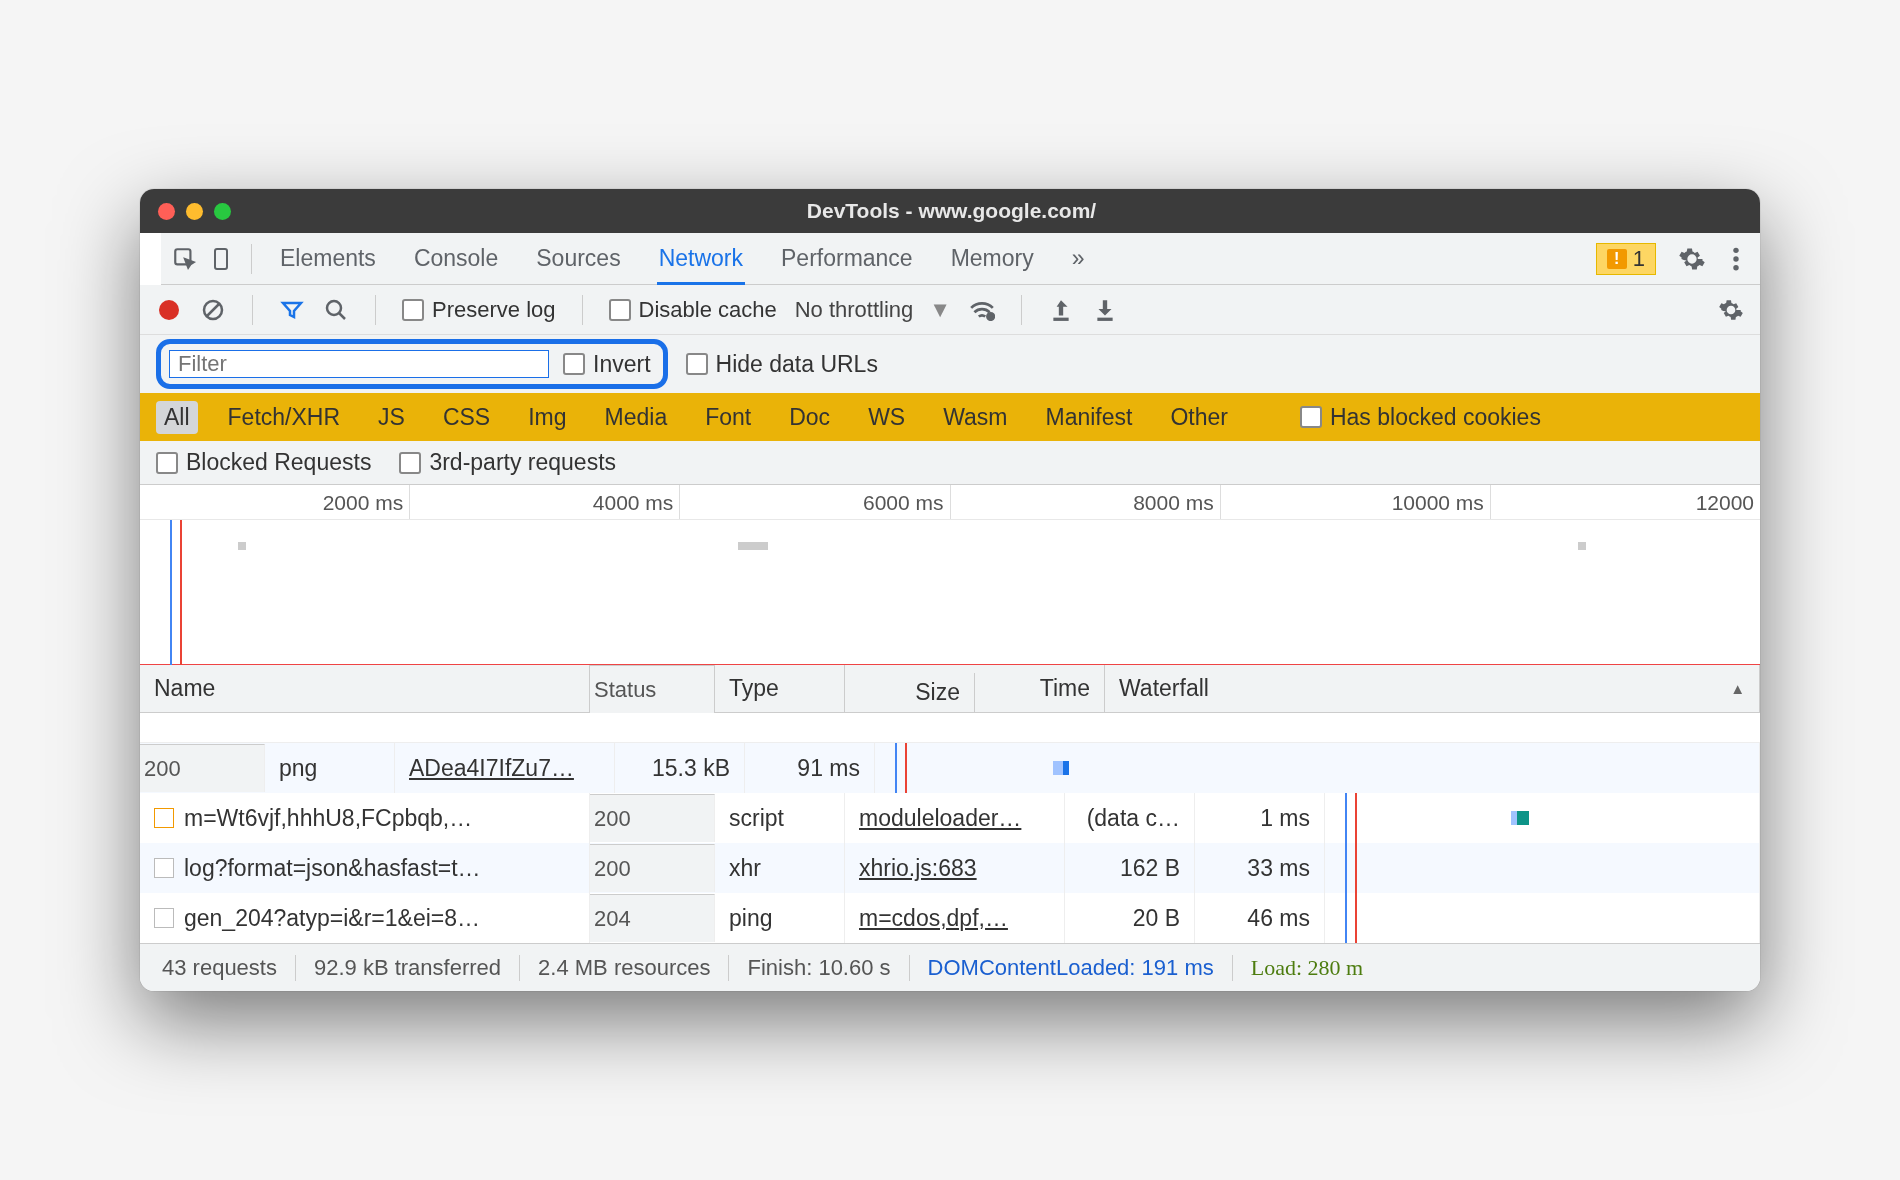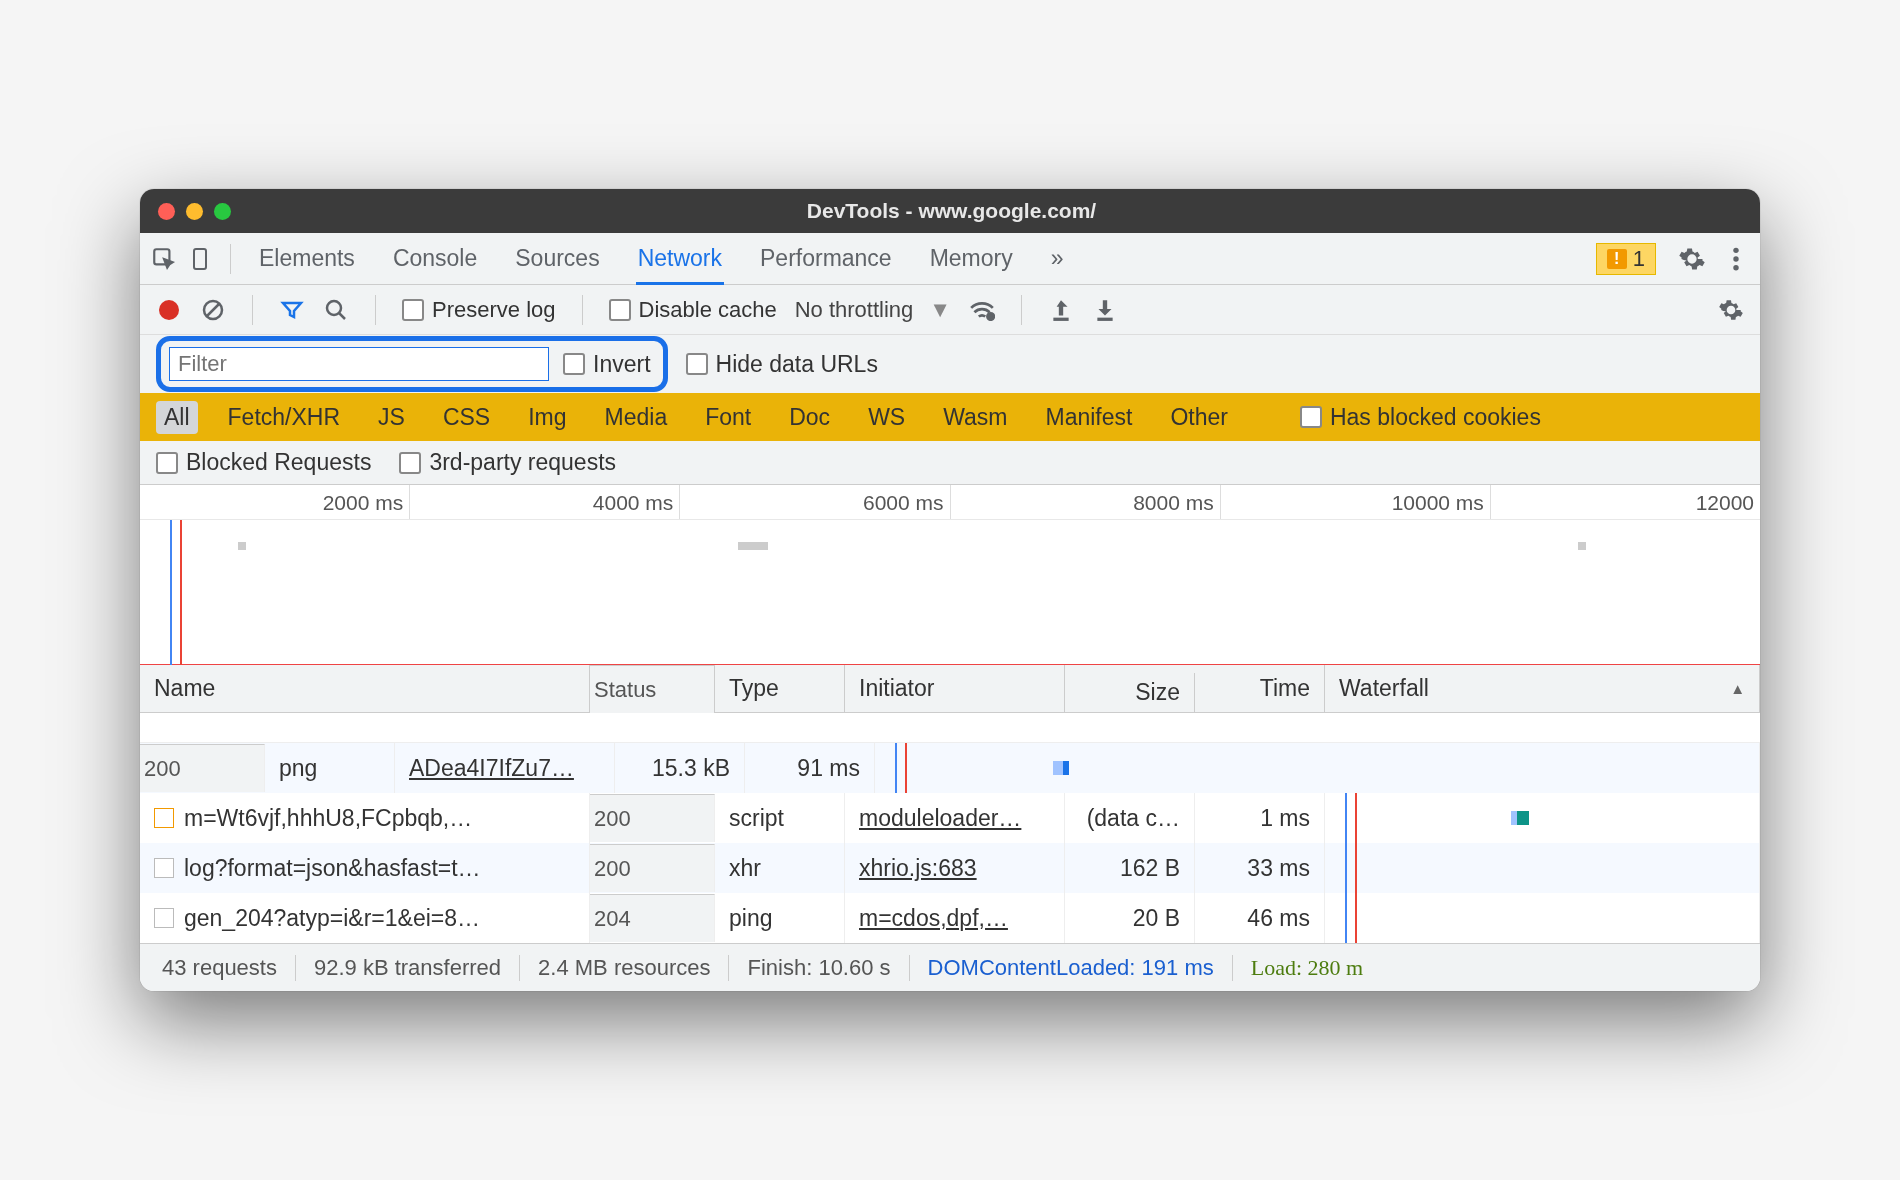--- a/index.html
+++ b/index.html
@@ -35,20 +35,21 @@
 .dot.g { background: #28c840; }
 .title {
   position: absolute; left: 3px; right: 0; text-align: center;
   color: #e8e8e8; font-size: 21px; font-weight: 600;
 }
 
 .tabsrow {
   display: flex; align-items: center; height: 52px;
   border-bottom: 1px solid #ccc; padding: 0 10px; gap: 8px;
   background: #f1f3f4;
+  margin-left: 21px;
 }
 .tabsrow .icon { width: 28px; height: 28px; display:flex;align-items:center;justify-content:center; }
 .vsep { width:1px; height:30px; background:#ccc; margin:0 8px; }
 .tabs { display:flex; gap: 34px; margin-left:10px; font-size:23px; color:#5f6368; }
 .tab { padding: 12px 2px 10px; cursor:pointer; }
 .tab.active { color:#1a73e8; border-bottom:3px solid #1a73e8; font-weight:500; }
 .spacer { flex:1; }
 .badge { background:#fdd663; border:1px solid #e6b800; padding:2px 10px; font-size:22px; display:flex;align-items:center;gap:6px; color:#333; }
 .badge::before { content:"!"; background:#f29900; color:#fff; width:20px;height:20px;display:inline-flex;align-items:center;justify-content:center;font-weight:bold;border-radius:2px;font-size:16px; }
 
@@ -65,21 +66,21 @@
 .filterrow {
   display:flex;align-items:center;gap:18px;height:58px;padding:0 16px;
   font-size:23px;color:#333; background:#f1f3f4;
 }
 .filterbox {
   display:flex;align-items:center;gap:14px;
   border:5px solid #1a6fe8; border-radius:14px;
   padding:6px 12px 6px 8px;
 }
 .finput {
-  border:1px solid #1a6fe8; width:380px; height:34px; font-size:22px;
+  border:1px solid #1a6fe8; width:380px; height:28px; font-size:22px;
   padding:2px 8px; color:#888; background:#fff;
 }
 
 .catrow {
   display:flex;align-items:center;gap:22px;height:48px;padding:0 16px;
   font-size:23px;color:#333;flex-wrap:wrap; background:#eab308;
 }
 .cat { padding:3px 8px; border-radius:4px; }
 .cat.sel { background:#d4d6d8; }
 
@@ -305,21 +306,20 @@
       <div class="ov-dot" style="left:598px;top:22px;width:16px"></div>
       <div class="ov-dot" style="left:614px;top:22px;width:14px"></div>
       <div class="ov-dot" style="left:1438px;top:22px"></div>
     </div>
   </div>
 
   <div class="theader">
     <div class="th name">Name</div>
     <div class="th status">Status</div>
     <div class="th type">Type</div>
-    <div class="th init">Initiator</div>
     <div class="th size">Size</div>
     <div class="th time">Time</div>
     <div class="th wf">Waterfall</div>
   </div>
 
   <div class="tbody">
     <div class="tbody-spacer"></div>
     <div class="trow">
       <div class="td status">200</div>
       <div class="td type">png</div>

